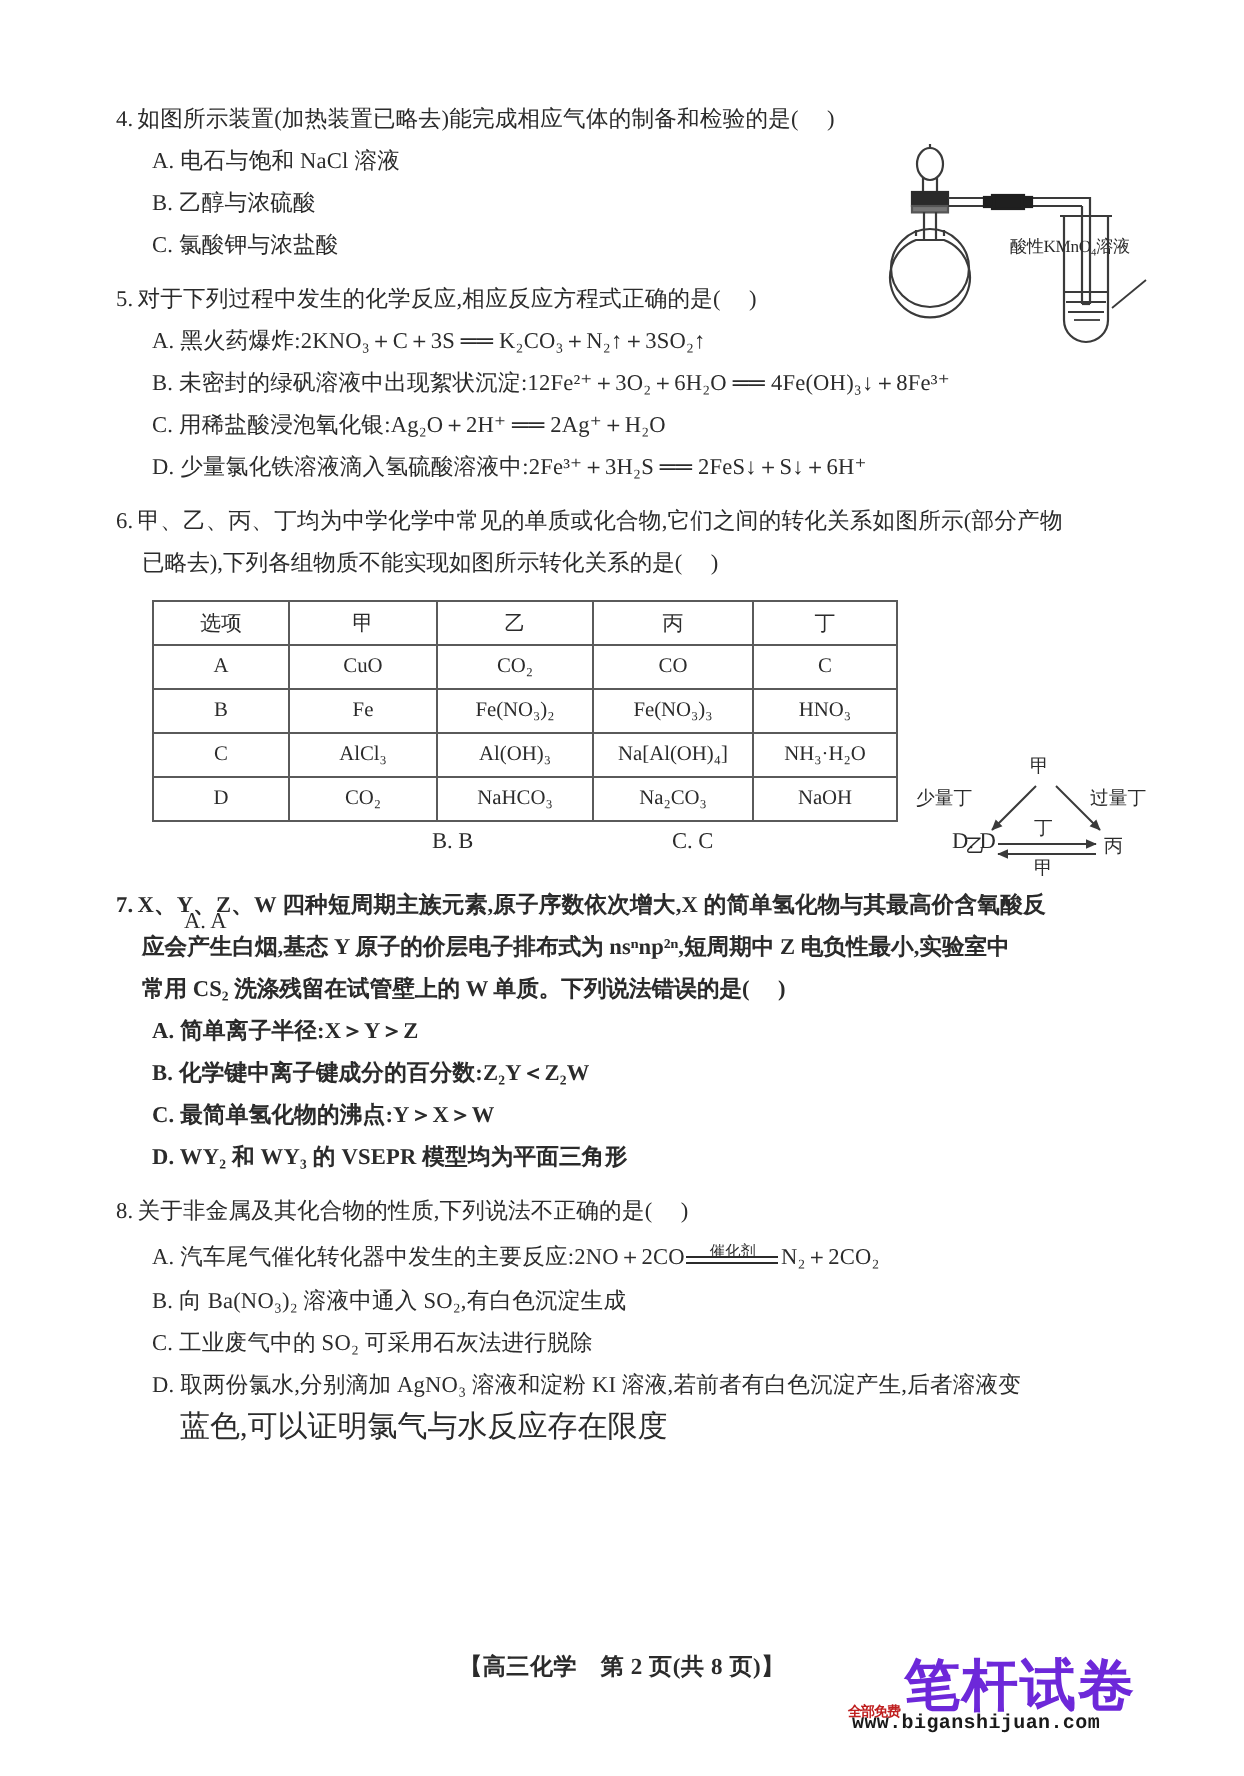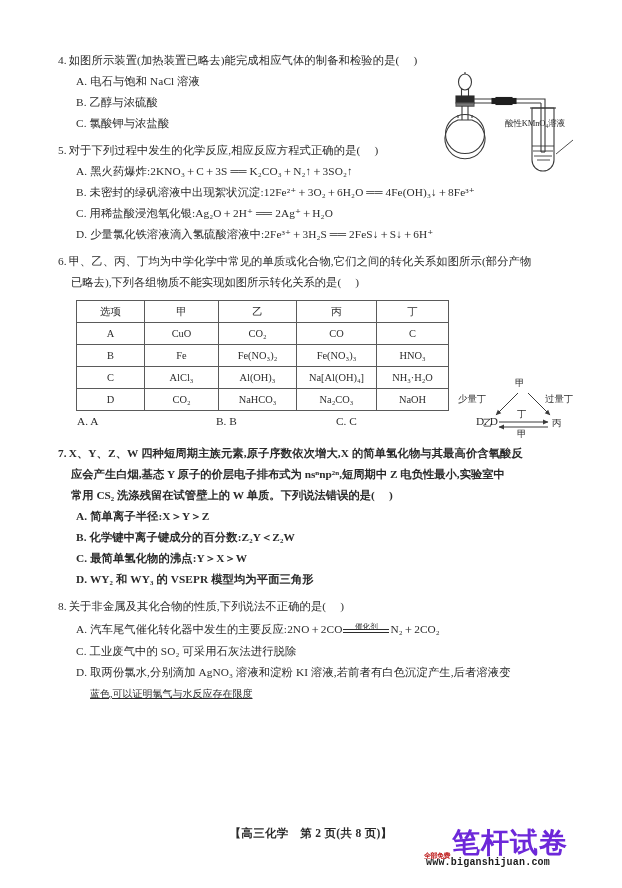--- a/index.html
+++ b/index.html
@@ -44,24 +44,23 @@
     line-height: 21px;
     padding-left: 13px;
   }
   .opt {
     font-size: 11.3px;
     line-height: 21px;
     padding-left: 18px;
     letter-spacing: 0.1px;
   }
   .opt-cont {
-    font-size: 10px;
+    font-size: 15px;
     line-height: 21px;
     padding-left: 32px;
-    text-decoration: underline;
   }
   .blank-paren { letter-spacing: 0; }
   .eqarrow {
     display: inline-block;
     position: relative;
     width: 26px;
     height: 7px;
     vertical-align: middle;
     margin: 0 1px;
   }
@@ -357,21 +356,21 @@
               <td>CO₂</td>
               <td>NaHCO₃</td>
               <td>Na₂CO₃</td>
               <td>NaOH</td>
             </tr>
           </tbody>
         </table>
       </div>
 
       <div class="abcd">
-        <span style="left:1px;">A. A</span>
+        <span style="left:16px;margin-top:40px;">A. A</span>
         <span style="left:140px;">B. B</span>
         <span style="left:260px;">C. C</span>
         <span style="left:400px;text-align:center;">D. D</span>
       </div>
     </div>
 
     <div class="q" style="margin-top:4px;font-weight:bold;">
       <div class="q-stem">
         <span class="num">7.</span><span>X、Y、Z、W 四种短周期主族元素,原子序数依次增大,X 的简单氢化物与其最高价含氧酸反</span>
       </div>
@@ -399,20 +398,24 @@
       </div>
     </div>
 
     <div class="q" style="margin-top:5px;">
       <div class="q-stem">
         <span class="num">8.</span><span>关于非金属及其化合物的性质,下列说法不正确的是(</span><span class="blank-paren">&nbsp;&nbsp;&nbsp;&nbsp;&nbsp;</span><span>)</span>
       </div>
       <div class="opt" style="line-height:24px;">
         <span>A.</span>
         <span>汽车尾气催化转化器中发生的主要反应:</span><span>2NO＋2CO</span><span class="cat-wrap"><span class="cat-label">催化剂</span><span class="eqarrow"></span></span><span>N₂＋2CO₂</span>
+      </div>
+      <div class="opt">
+        <span>B.</span>
+        <span>向 Ba(NO₃)₂ 溶液中通入 SO₂,有白色沉淀生成</span>
       </div>
       <div class="opt">
         <span>C.</span>
         <span>工业废气中的 SO₂ 可采用石灰法进行脱除</span>
       </div>
       <div class="opt">
         <span>D.</span>
         <span>取两份氯水,分别滴加 AgNO₃ 溶液和淀粉 KI 溶液,若前者有白色沉淀产生,后者溶液变</span>
       </div>
       <div class="opt-cont">

